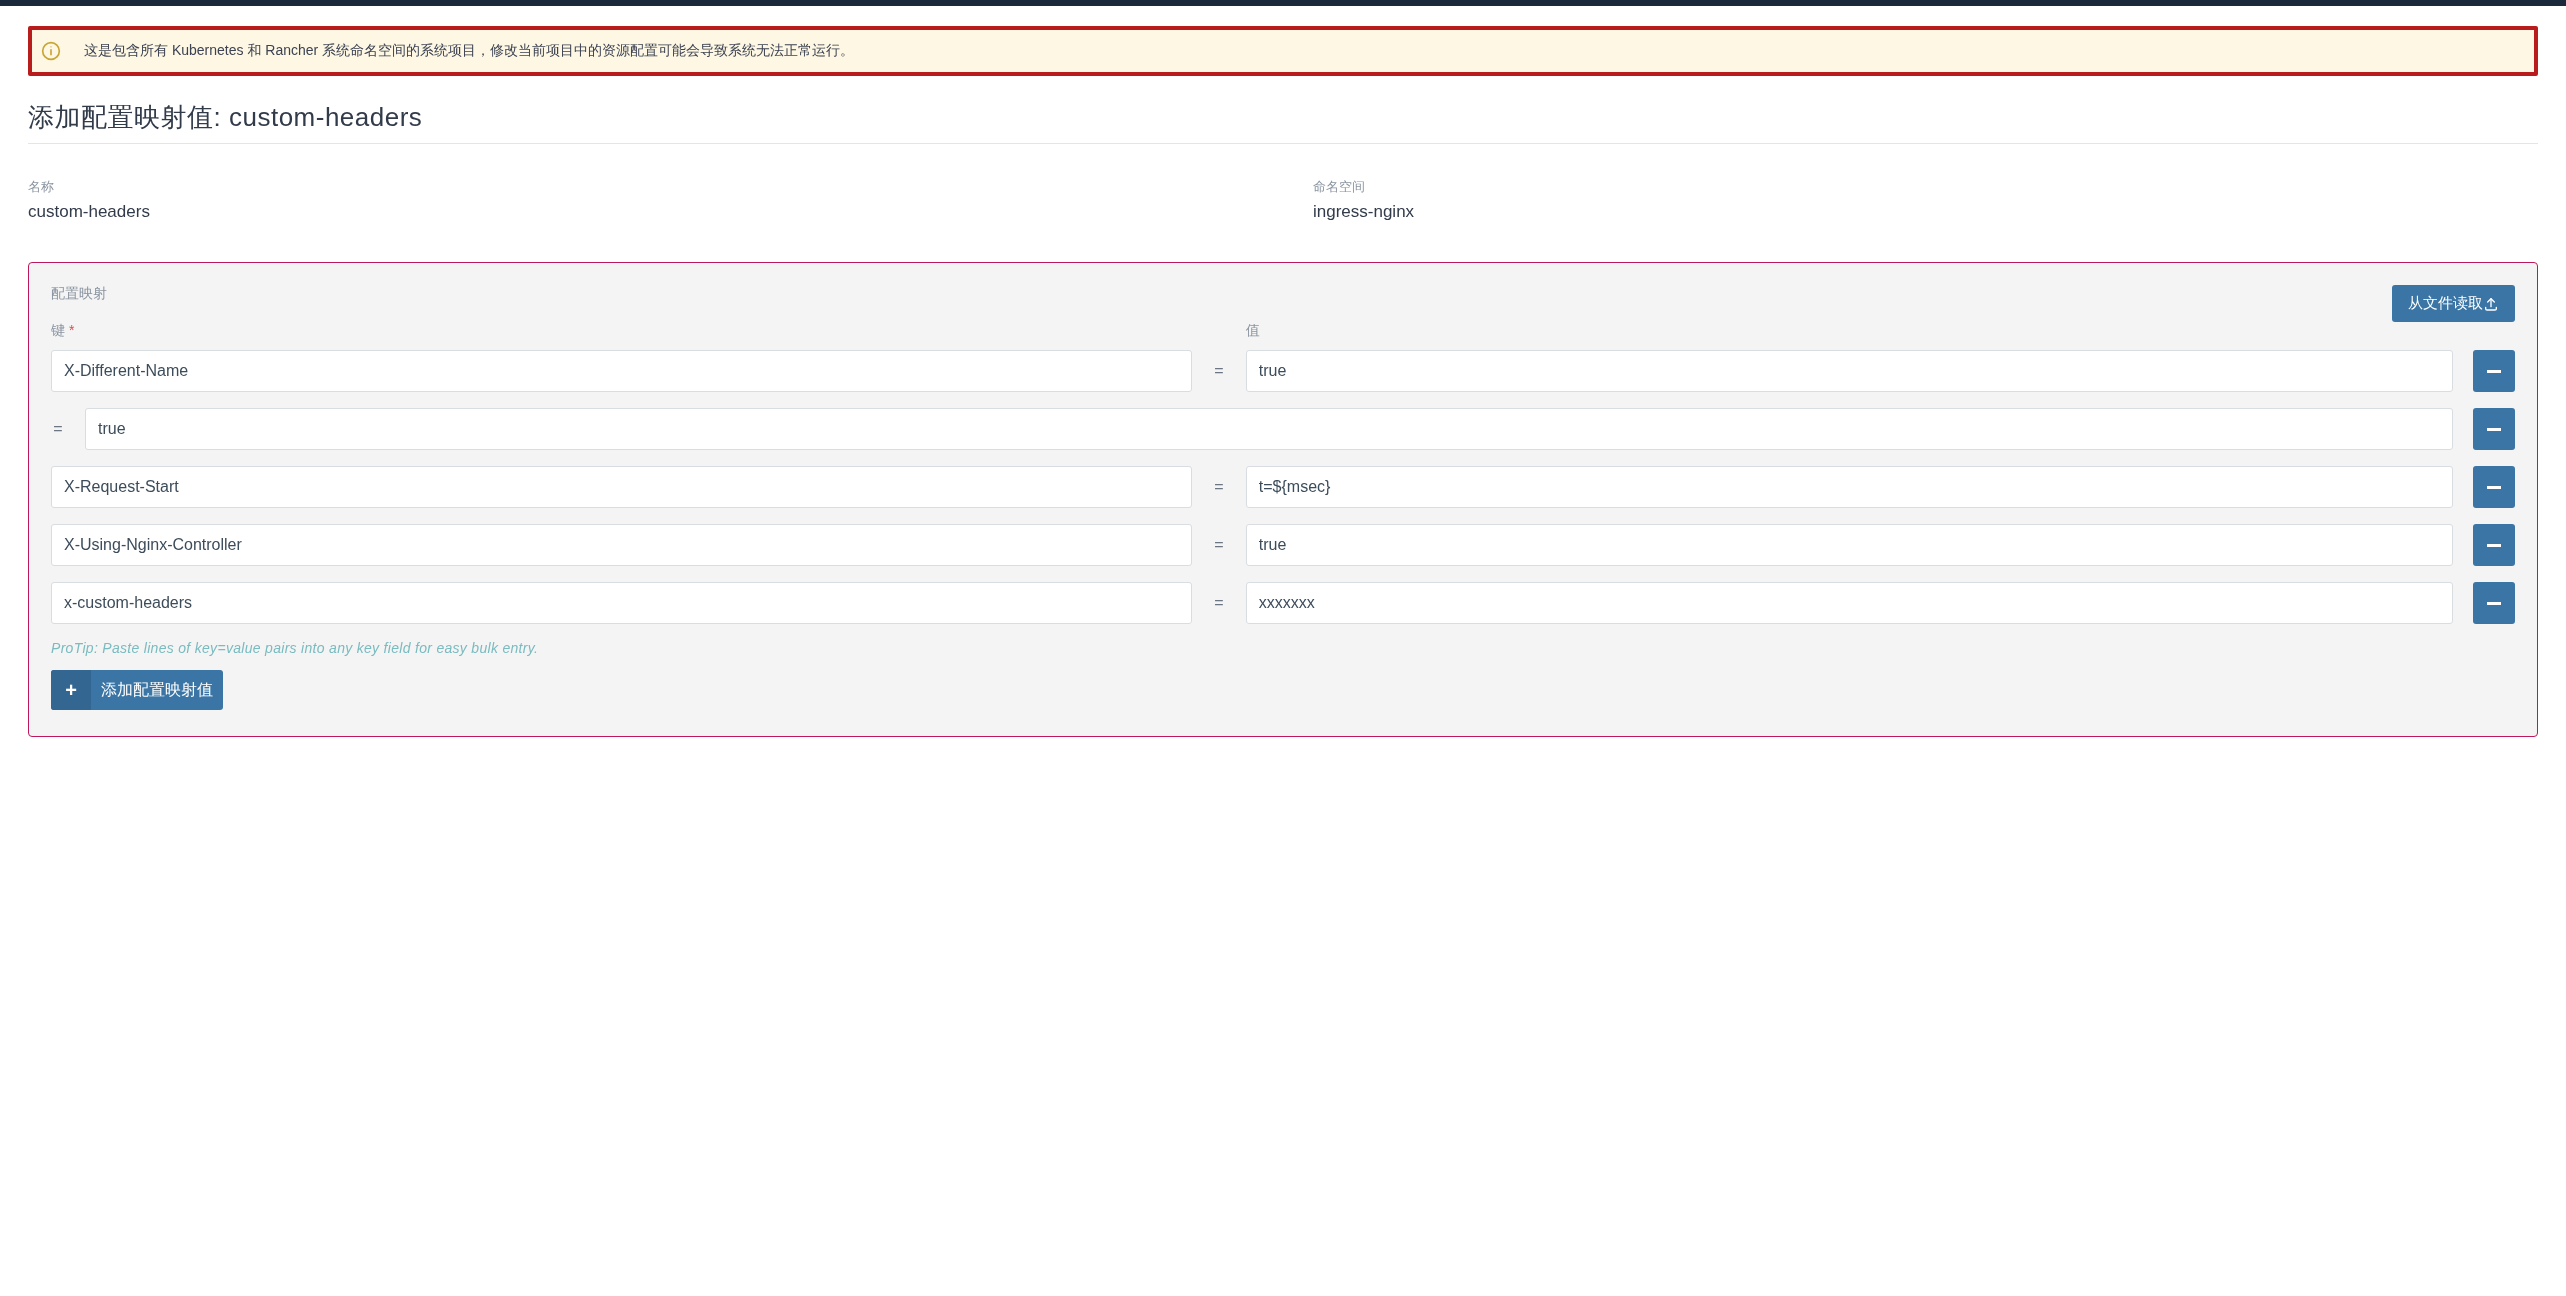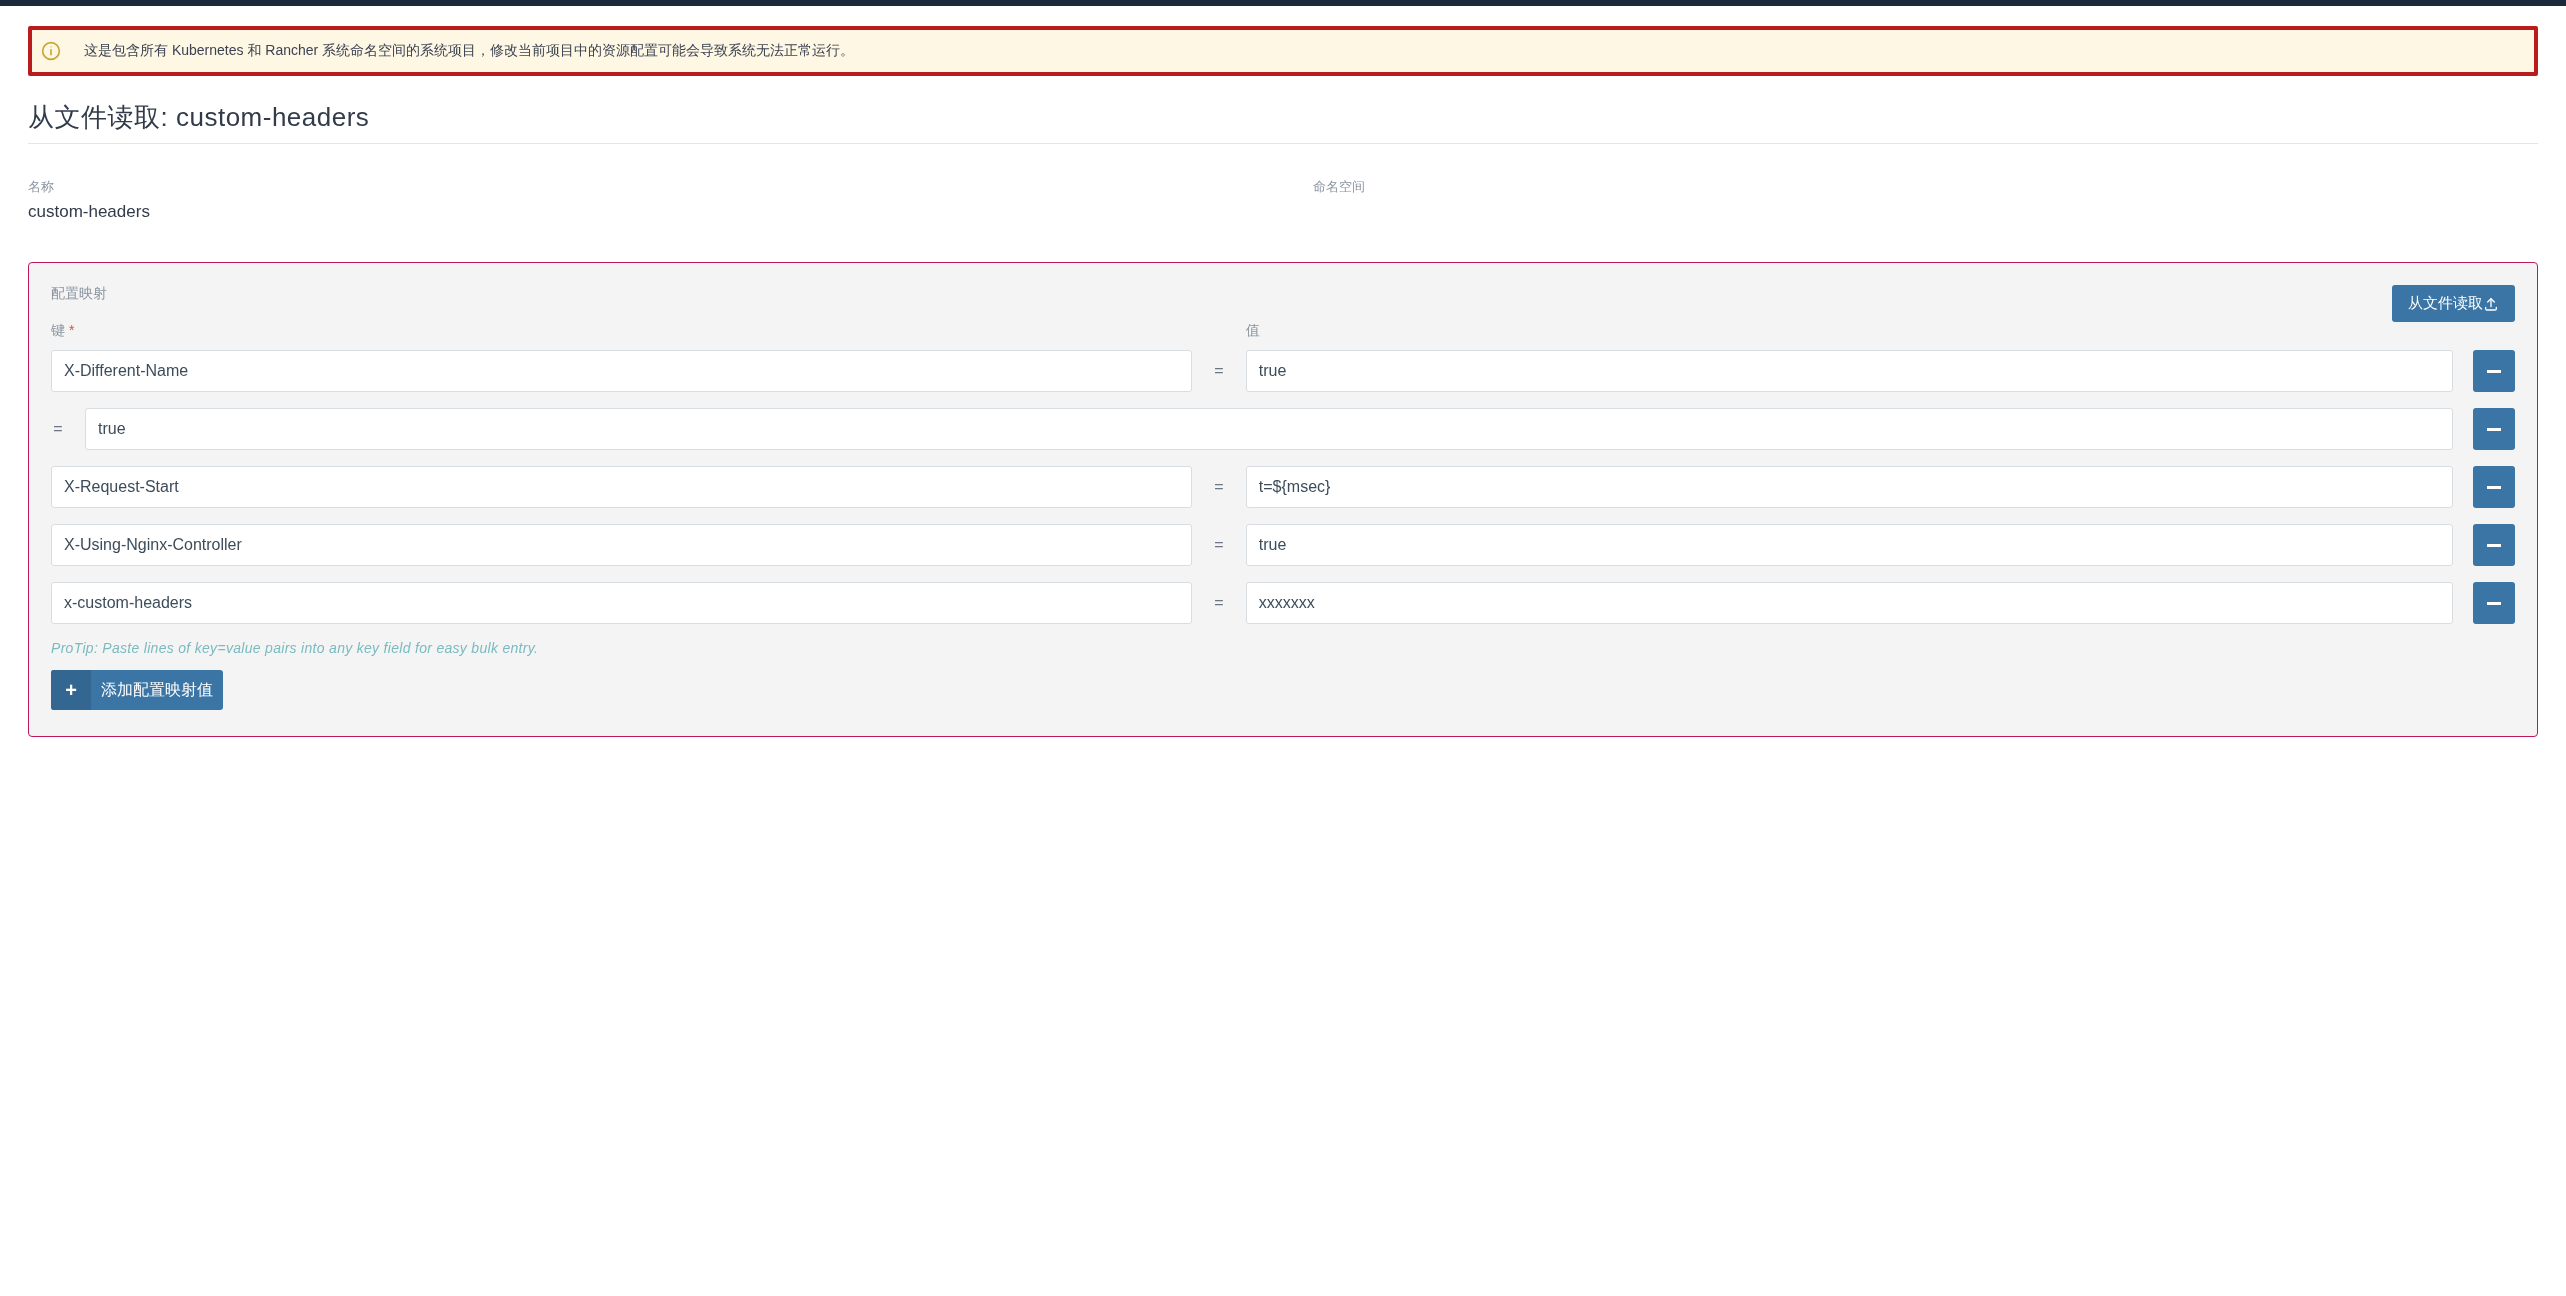--- a/index.html
+++ b/index.html
@@ -184,31 +184,32 @@
       <svg viewBox="0 0 24 24" fill="none" stroke="#c9a634" stroke-width="2">
         <circle cx="12" cy="12" r="10"></circle>
         <line x1="12" y1="10" x2="12" y2="17"></line>
         <circle cx="12" cy="7" r="0.8" fill="#c9a634" stroke="none"></circle>
       </svg>
     </div>
     <div class="warn-text">这是包含所有 Kubernetes 和 Rancher 系统命名空间的系统项目，修改当前项目中的资源配置可能会导致系统无法正常运行。</div>
   </div>
 
   <h1 class="page-title">
-    <span>从文件读取: </span><span>custom-headers</span>
+    <span>添加配置映射值: </span><span>custom-headers</span>
   </h1>
   <div class="title-divider"></div>
 
   <div class="meta-row">
     <div class="meta-col">
       <div class="meta-label">名称</div>
       <div class="meta-value">custom-headers</div>
     </div>
     <div class="meta-col">
       <div class="meta-label">命名空间</div>
+      <div class="meta-value">ingress-nginx</div>
     </div>
   </div>
 
   <div class="panel">
     <div class="panel-head-row">
       <div class="panel-head-left">
         <div class="panel-section-label">配置映射</div>
       </div>
       <button class="btn-file">
         <span>从文件读取</span>

